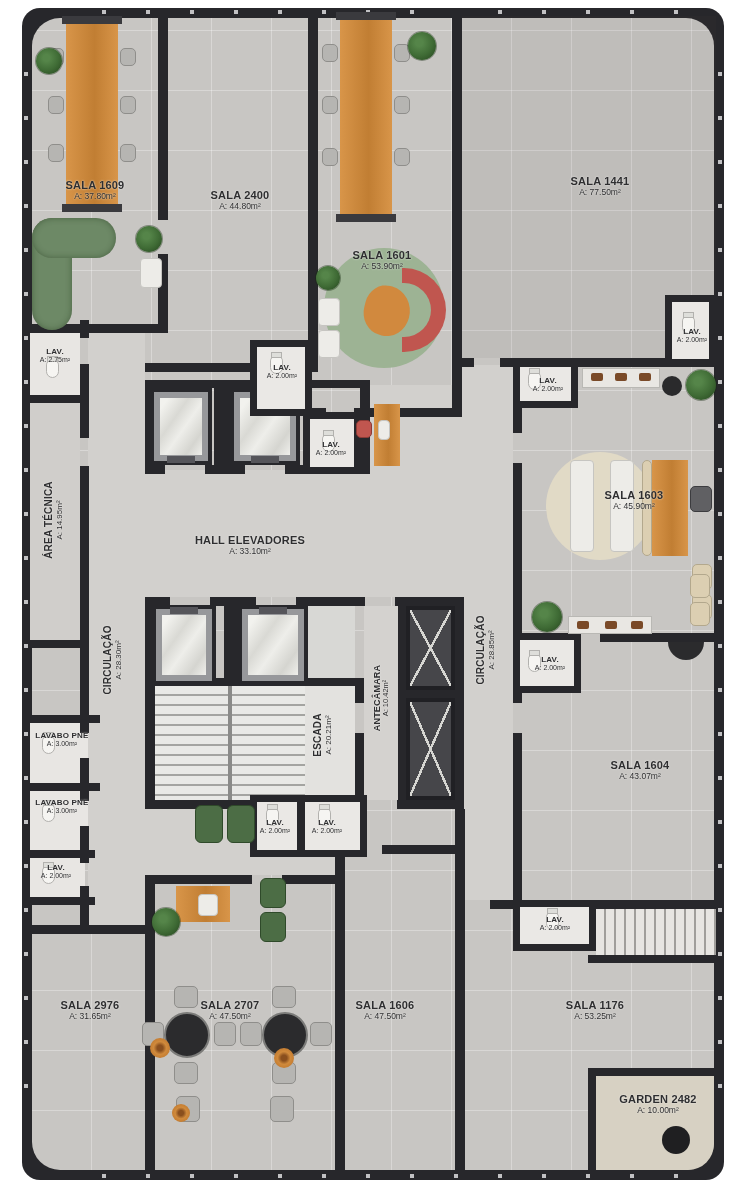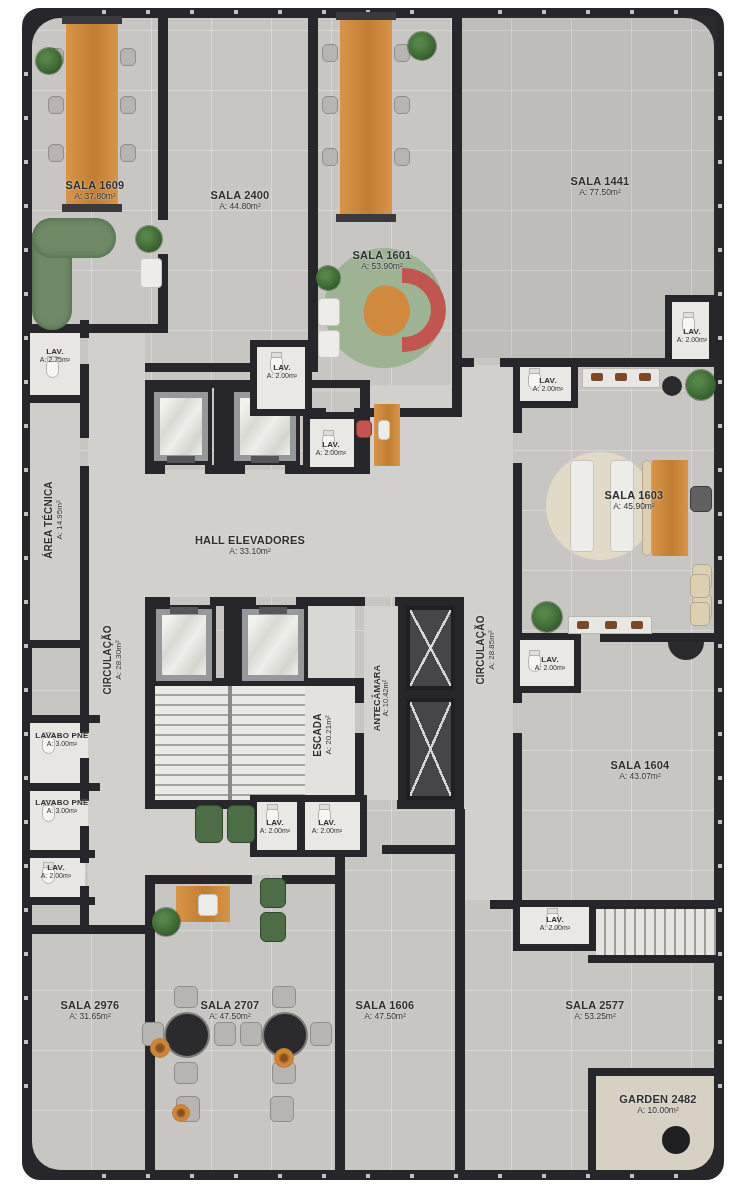--- a/index.html
+++ b/index.html
@@ -292,21 +292,21 @@
       </div>
   <div class="lbl" style="left:612px;top:492px;">
         <div class="nm">SALA 1603</div>
         <div class="ar">A: 45.90m²</div>
       </div>
   <div class="lbl" style="left:618px;top:718px;margin-top:44px;">
         <div class="nm">SALA 1604</div>
         <div class="ar">A: 43.07m²</div>
       </div>
   <div class="lbl" style="left:573px;top:1002px;">
-        <div class="nm">SALA 2577</div>
+        <div class="nm">SALA 1176</div>
         <div class="ar">A: 53.25m²</div>
       </div>
   <div class="lbl" style="left:363px;top:1002px;">
         <div class="nm">SALA 1606</div>
         <div class="ar">A: 47.50m²</div>
       </div>
   <div class="lbl" style="left:208px;top:1002px;">
         <div class="nm">SALA 2707</div>
         <div class="ar">A: 47.50m²</div>
       </div>

